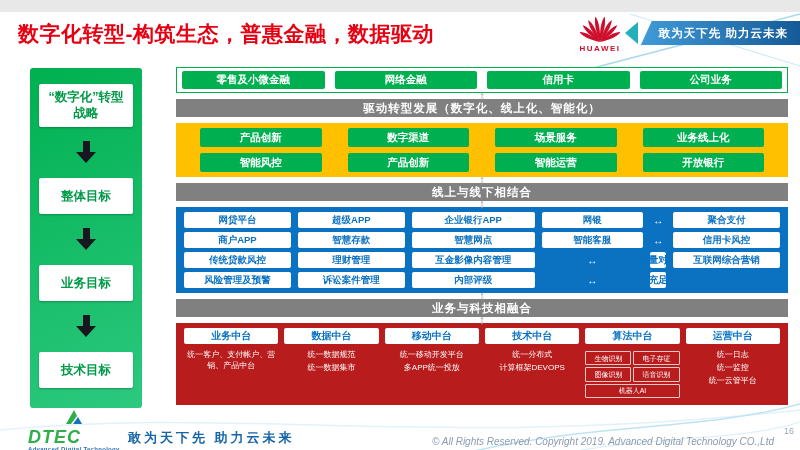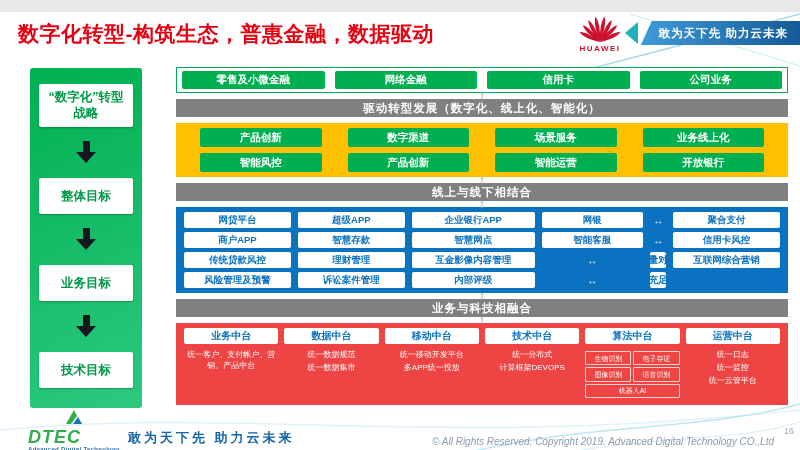--- a/index.html
+++ b/index.html
@@ -38,21 +38,21 @@
   .bar{background:#808080;color:#fff;font-weight:bold;font-size:11.5px;height:18px;letter-spacing:1px;
        display:flex;align-items:center;justify-content:center;}
   .capability{background:#ffc000;padding:5px 24px;display:flex;flex-direction:column;gap:6px;}
   .cap-row{display:flex;gap:26px;}
   .cap-row .g-box{height:19px;}
   .channels{background:#0b72c2;padding:5px 8px;display:grid;
             grid-template-columns:1fr 1fr 1.15fr .95fr 16px 1fr;grid-auto-rows:16px;gap:4px 7px;}
   .c-box{background:#fff;color:#0b72c2;font-weight:bold;font-size:9.5px;display:flex;align-items:center;
          justify-content:center;border-radius:2px;white-space:nowrap;}
   .h-arrow{color:#fff;font-size:10px;display:flex;align-items:center;justify-content:center;}
-  .platform{background:#ef4444;padding:5px 8px 7px;display:grid;grid-template-columns:repeat(6,1fr);gap:4px 6px;}
+  .platform{background:#b91c1c;padding:5px 8px 7px;display:grid;grid-template-columns:repeat(6,1fr);gap:4px 6px;}
   .p-head{background:#fff;color:#0b72c2;font-weight:bold;font-size:10px;height:16px;display:flex;
           align-items:center;justify-content:center;border-radius:2px;white-space:nowrap;}
   .p-body{color:#fff;font-size:8px;line-height:1.35;text-align:center;min-height:44px;padding-top:2px;}
   .p-line{margin-bottom:2px;}
   .algo-grid{display:grid;grid-template-columns:1fr 1fr;gap:2px;padding-top:1px;}
   .algo-item{border:1px solid rgba(255,255,255,.75);color:#fff;font-size:7px;padding:1.5px 0;text-align:center;border-radius:1px;}
   .algo-item.span2{grid-column:1 / span 2;}
 
   
   .footer-logo{position:absolute;left:28px;bottom:10px;display:flex;align-items:center;z-index:3;flex-direction:column;}

